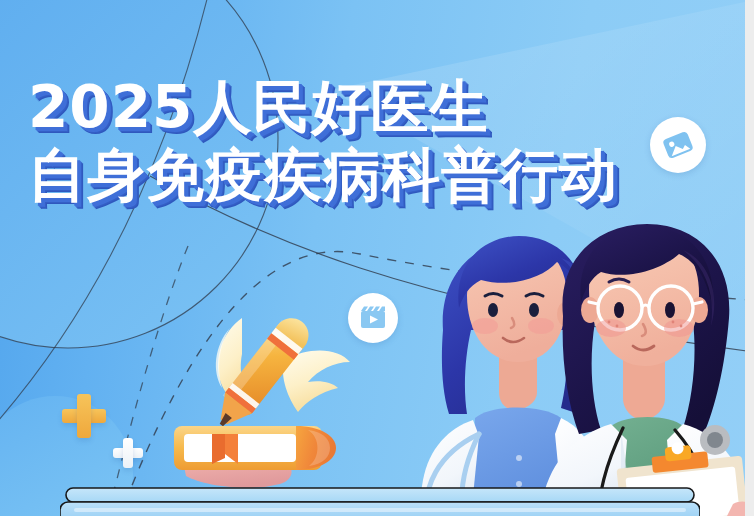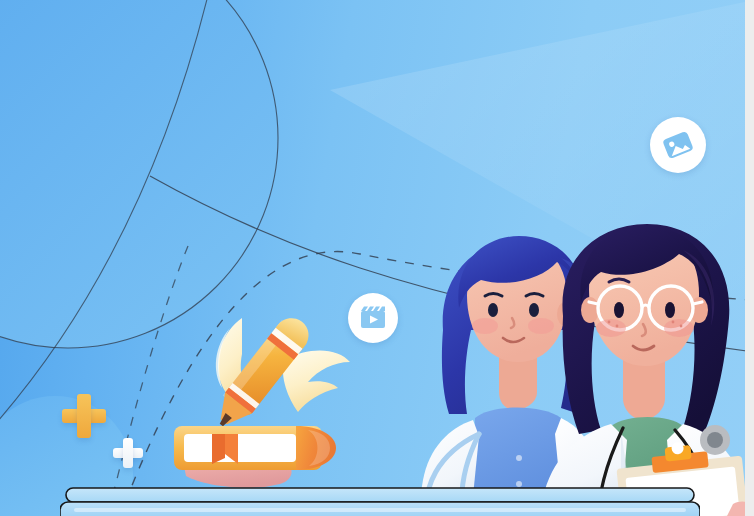--- a/index.html
+++ b/index.html
@@ -106,20 +106,24 @@
       </g>
 
       <path d="M214 -30 Q150 250 -10 430" fill="none" stroke="#2F3A4A" stroke-width="1.1" stroke-opacity=".72"></path>
       <path d="M754 352 Q520 320 360 268 Q250 232 150 176" fill="none" stroke="#2F3A4A" stroke-width="1.2" stroke-opacity=".8"></path>
 
       <path d="M754 300 Q520 286 360 254 Q230 226 120 516" fill="none" stroke="#2F3A4A" stroke-width="1.4" stroke-opacity=".8" stroke-dasharray="9 9"></path>
       <path d="M188 246 Q150 340 108 516" fill="none" stroke="#2F3A4A" stroke-width="1.3" stroke-opacity=".7" stroke-dasharray="9 9"></path>
     </svg>
   </div>
 
+  <div class="title-block">
+    <div class="title-line title-line-1">2025人民好医生</div>
+    <div class="title-line title-line-2">自身免疫疾病科普行动</div>
+  </div>
 
   <div class="badge badge-photo">
     <svg width="38" height="38" viewBox="0 0 38 38">
       <g transform="rotate(-22 19 19)">
         <rect x="6" y="9" width="26" height="20" rx="4" fill="#7FC2F0"></rect>
         <circle cx="13.5" cy="16" r="2.6" fill="#FFFFFF"></circle>
         <path d="M9 27 L16.5 19 L22 24.5 L25.5 21.5 L29 27 Z" fill="#FFFFFF"></path>
       </g>
     </svg>
   </div>

